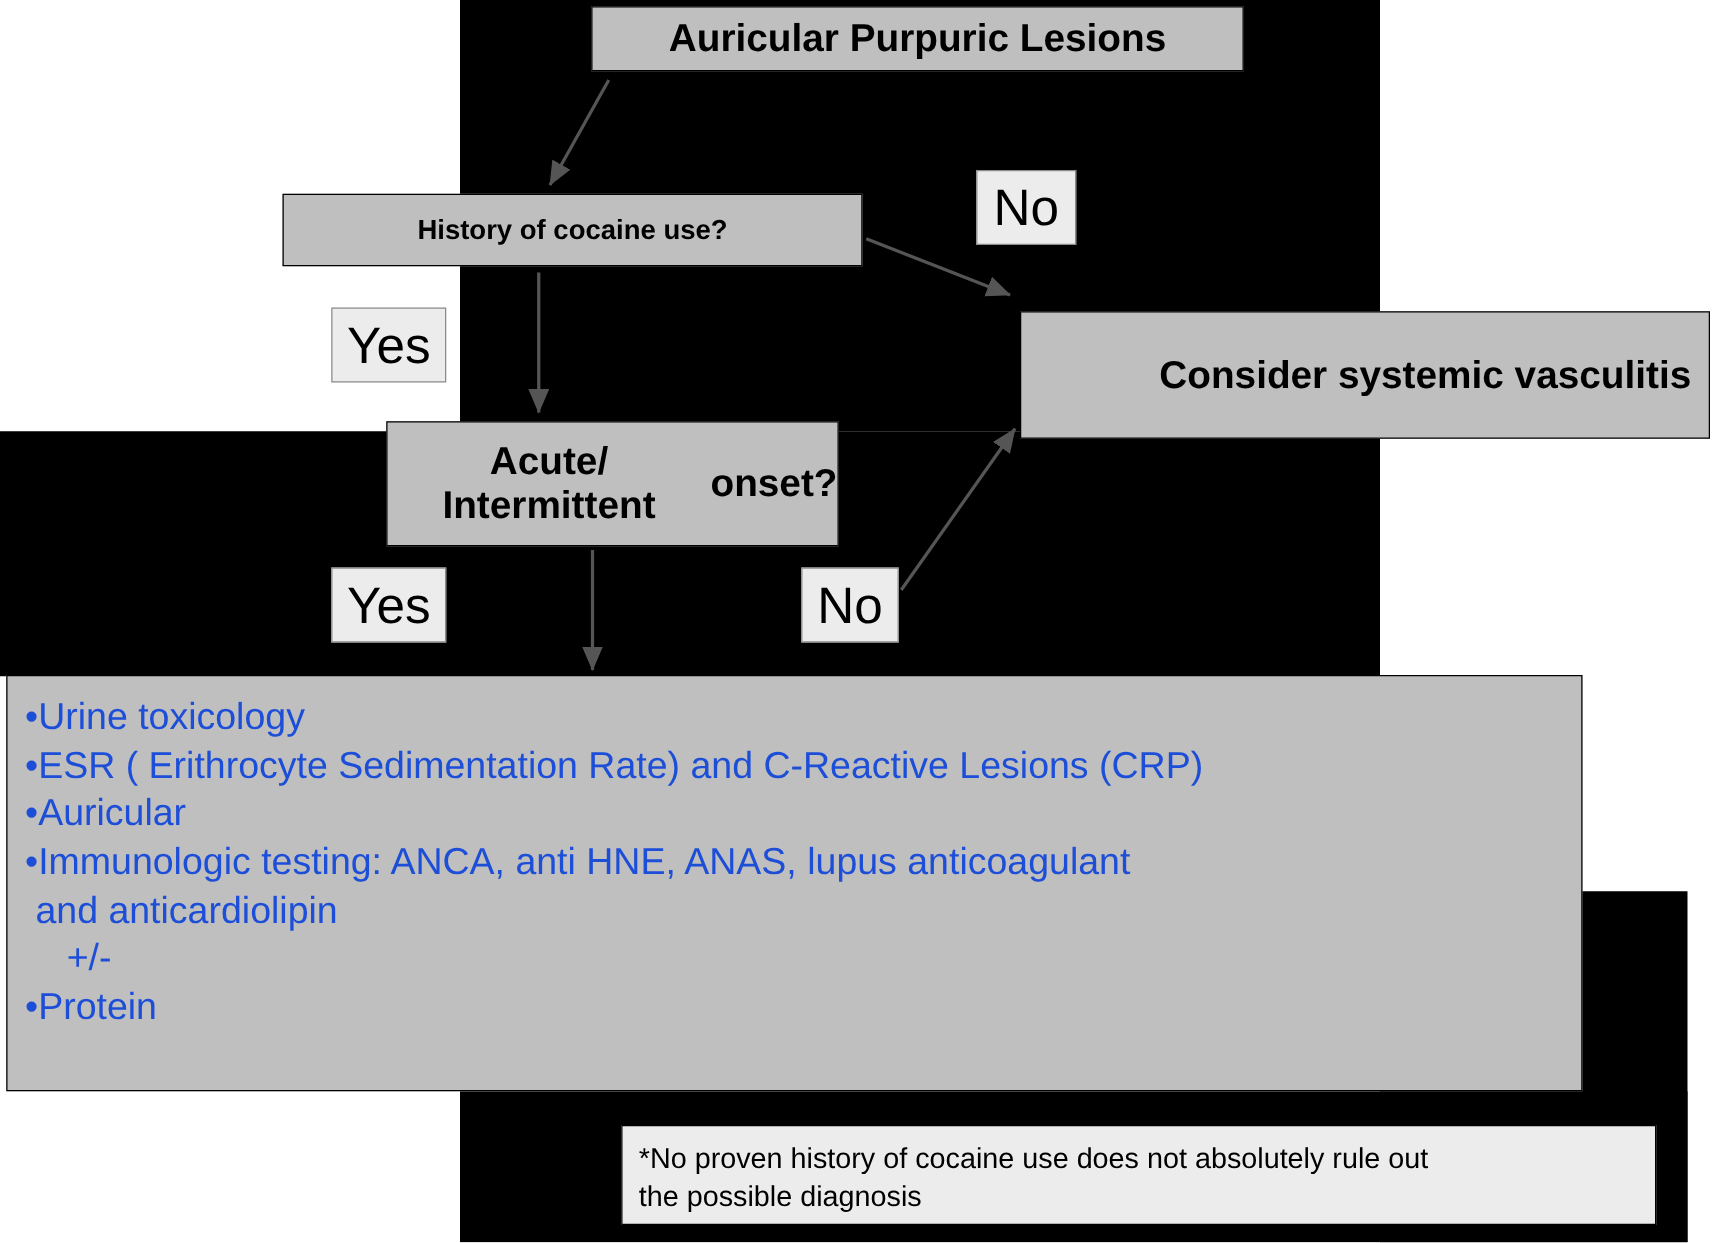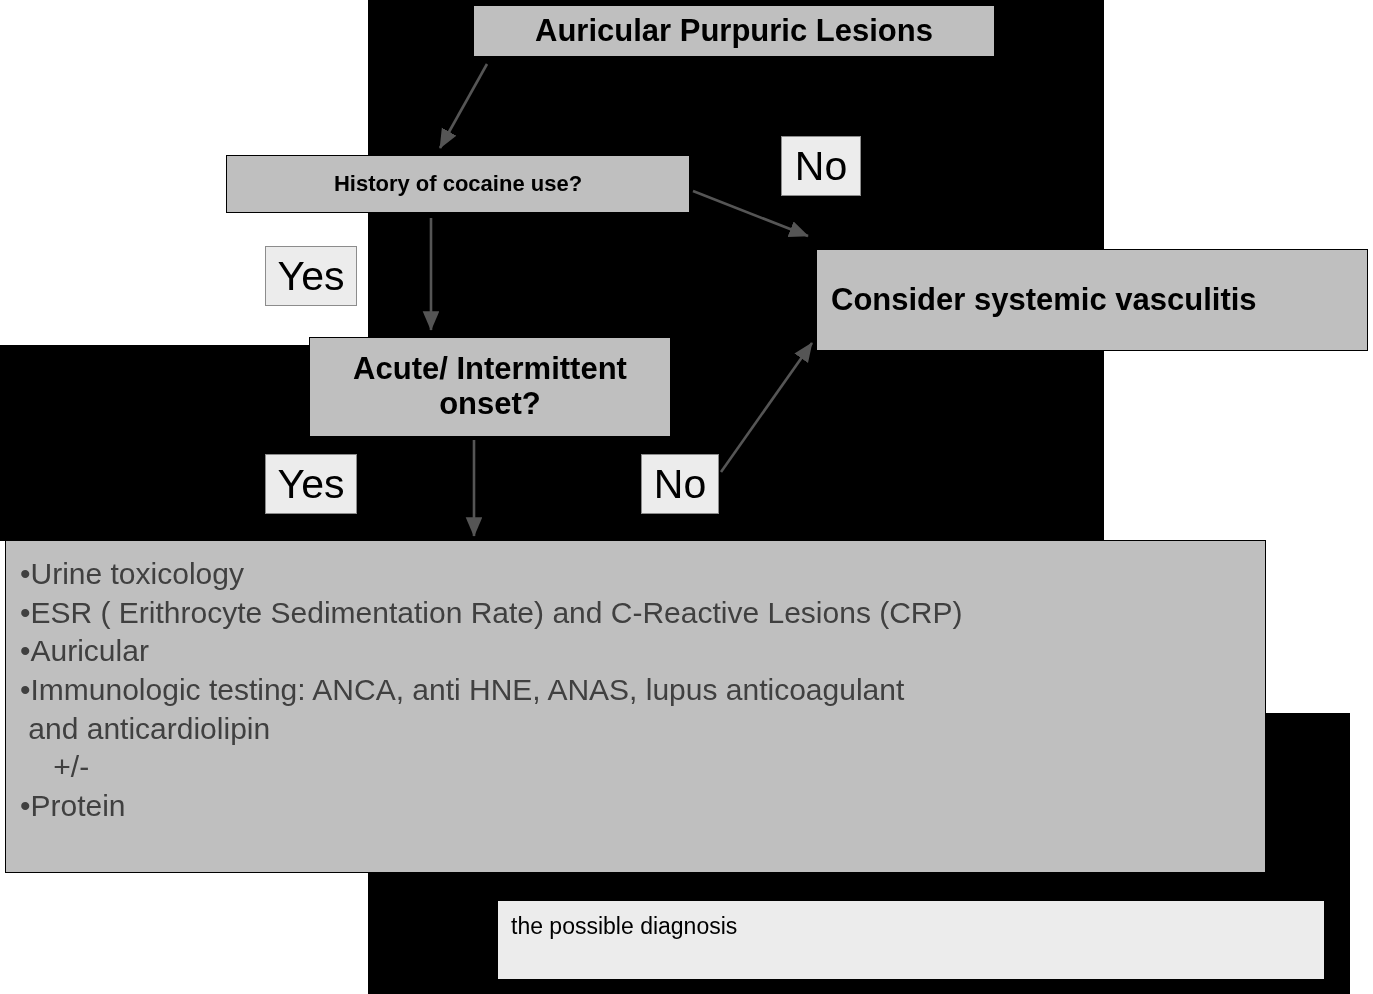--- a/index.html
+++ b/index.html
@@ -47,26 +47,26 @@
     left: 473px; top: 5px; width: 522px; height: 52px;
     font-size: 31px;
   }
   #history-box {
     left: 226px; top: 155px; width: 464px; height: 58px;
     font-size: 22px;
   }
   #onset-box {
     left: 309px; top: 337px; width: 362px; height: 100px;
     font-size: 31px;
-    flex-direction: column;
+    flex-direction: row;
   }
   #vasculitis-box {
     left: 816px; top: 249px; width: 552px; height: 102px;
     font-size: 31px;
-    justify-content: flex-start;
+    justify-content: flex-end;
     text-align: left;
     padding: 0 14px;
   }
 
   
   .edge-label {
     position: absolute;
     box-sizing: border-box;
     border: 1px solid #8c8c8c;
     background: #ececec;
@@ -81,21 +81,21 @@
   #label-yes-2  { left: 265px; top: 454px; width: 92px; height: 60px; }
   #label-no-2   { left: 641px; top: 454px; width: 78px; height: 60px; }
 
   
   #workup-box {
     position: absolute;
     left: 5px; top: 540px; width: 1261px; height: 333px;
     box-sizing: border-box;
     border: 1px solid #000000;
     background: #bfbfbf;
-    color: #404040;
+    color: #1d4ed8;
     font-size: 30px;
     line-height: 1.29;
     padding: 14px 0 0 14px;
   }
   #workup-box .bullet-line {
     white-space: pre;
   }
 
   
   #footnote-box {
@@ -170,16 +170,17 @@
     <div class="bullet-line">•Urine toxicology</div>
     <div class="bullet-line">•ESR ( Erithrocyte Sedimentation Rate) and C-Reactive Lesions (CRP)</div>
     <div class="bullet-line">•Auricular</div>
     <div class="bullet-line">•Immunologic testing: ANCA, anti HNE, ANAS, lupus anticoagulant</div>
     <div class="bullet-line"> and anticardiolipin</div>
     <div class="bullet-line">    +/-</div>
     <div class="bullet-line">•Protein</div>
   </div>
 
   <div id="footnote-box">
+    <div>*No proven history of cocaine use does not absolutely rule out</div>
     <div>the possible diagnosis</div>
   </div>
 
 </div>
 
 </body></html>

